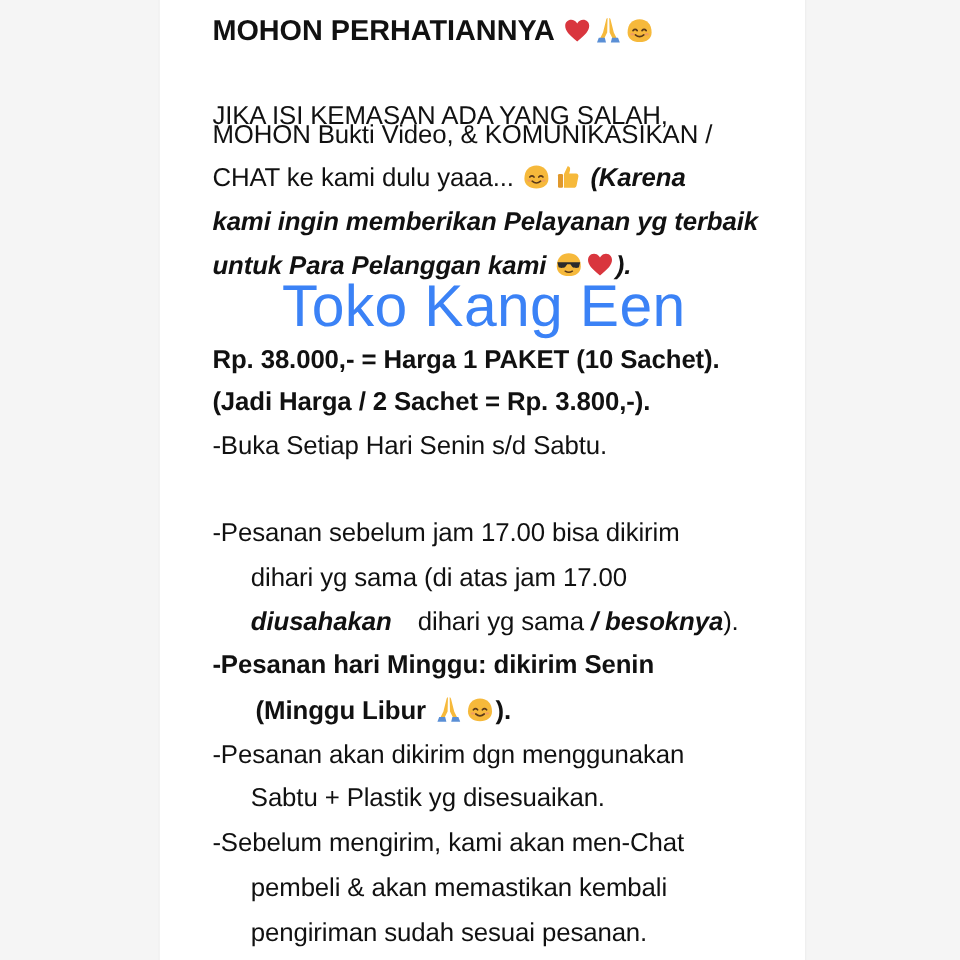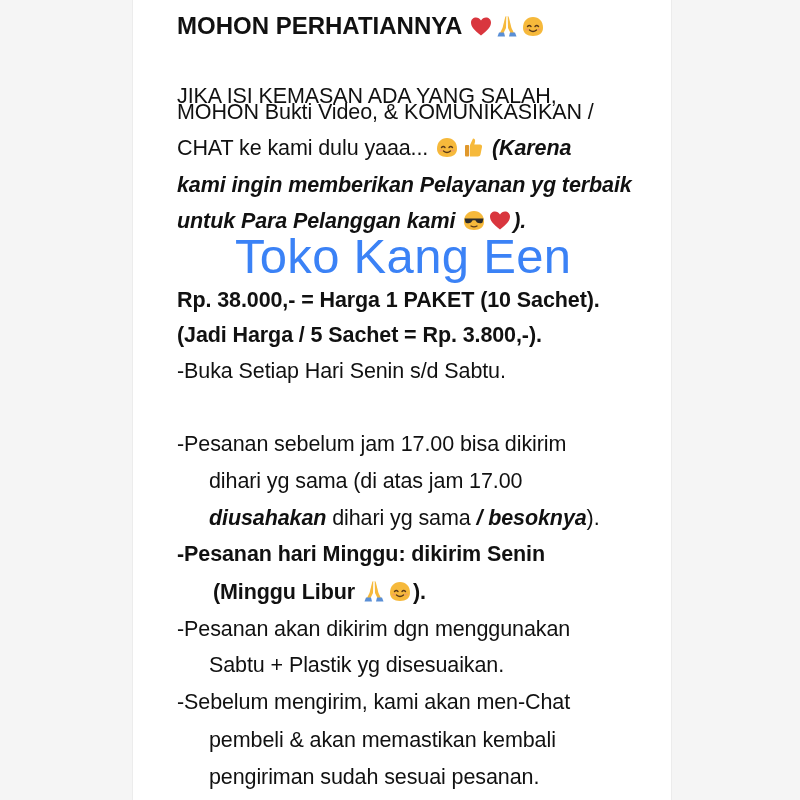--- a/index.html
+++ b/index.html
@@ -112,27 +112,27 @@
   <div class="line bi" style="top:171px;">kami ingin memberikan Pelayanan yg terbaik</div>
   <div class="line bi" style="top:207px;"><span>untuk Para Pelanggan kami</span> <svg class="emoji">
         <use href="#sym-cool"></use>
       </svg><svg class="emoji">
         <use href="#sym-heart"></use>
       </svg><span>).</span></div>
 
   <div class="watermark">Toko Kang Een</div>
 
   <div class="line b" style="top:286px;">Rp. 38.000,- = Harga 1 PAKET (10 Sachet).</div>
-  <div class="line b" style="top:321px;">(Jadi Harga / 5 Sachet = Rp. 3.800,-).</div>
+  <div class="line b" style="top:321px;">(Jadi Harga / 2 Sachet = Rp. 3.800,-).</div>
 
   <div class="line" style="top:357px;">-Buka Setiap Hari Senin s/d Sabtu.</div>
 
   <div class="line" style="top:430px;">-Pesanan sebelum jam 17.00 bisa dikirim</div>
   <div class="line indent" style="top:467px;">dihari yg sama (di atas jam 17.00</div>
-  <div class="line indent" style="top:504px;"><span class="bi">diusahakan</span><span style="white-space:pre;"> dihari yg sama </span><span class="bi">/ besoknya</span><span>).</span></div>
+  <div class="line indent" style="top:504px;"><span class="bi">diusahakan</span><span style="white-space:pre;margin-left:16px;"> dihari yg sama </span><span class="bi">/ besoknya</span><span>).</span></div>
 
   <div class="line b" style="top:540px;">-Pesanan hari Minggu: dikirim Senin</div>
   <div class="line b indent-b" style="top:578px;"><span>(Minggu Libur</span> <svg class="emoji">
         <use href="#sym-hands"></use>
       </svg><svg class="emoji">
         <use href="#sym-smile"></use>
       </svg><span>).</span></div>
 
   <div class="line" style="top:615px;">-Pesanan akan dikirim dgn menggunakan</div>
   <div class="line indent" style="top:651px;">Sabtu + Plastik yg disesuaikan.</div>

